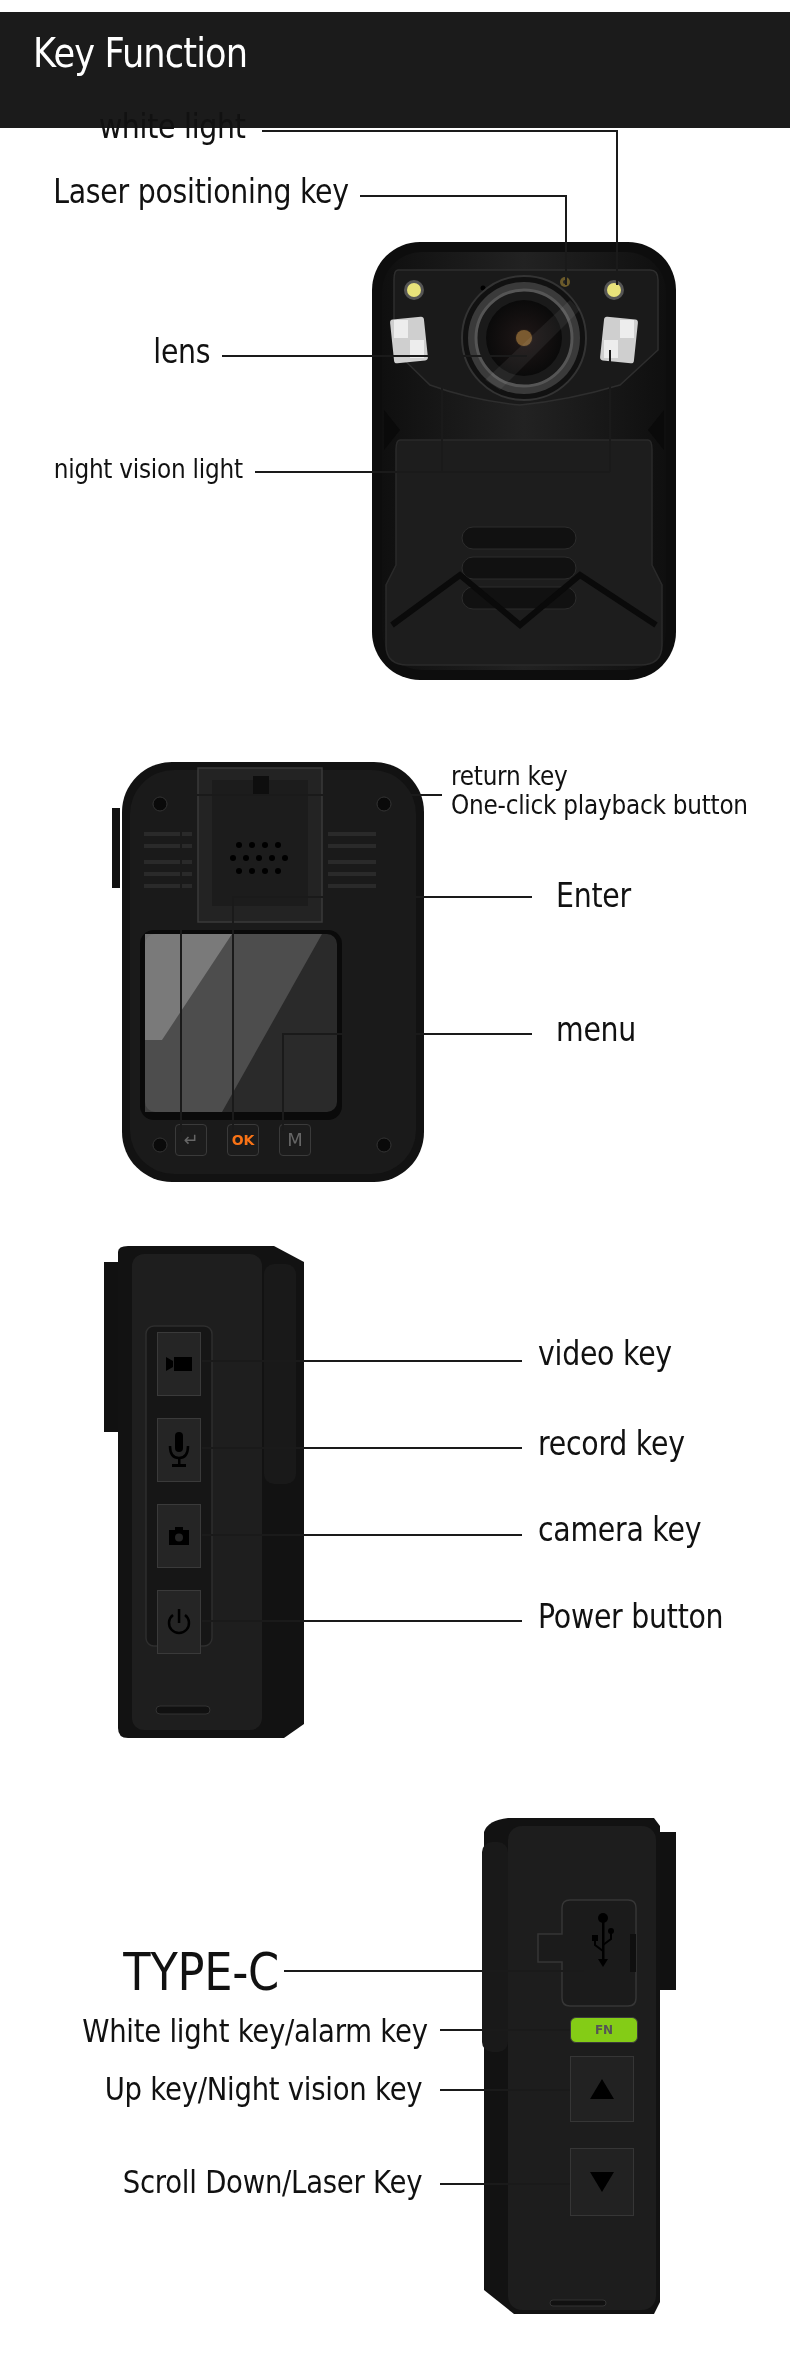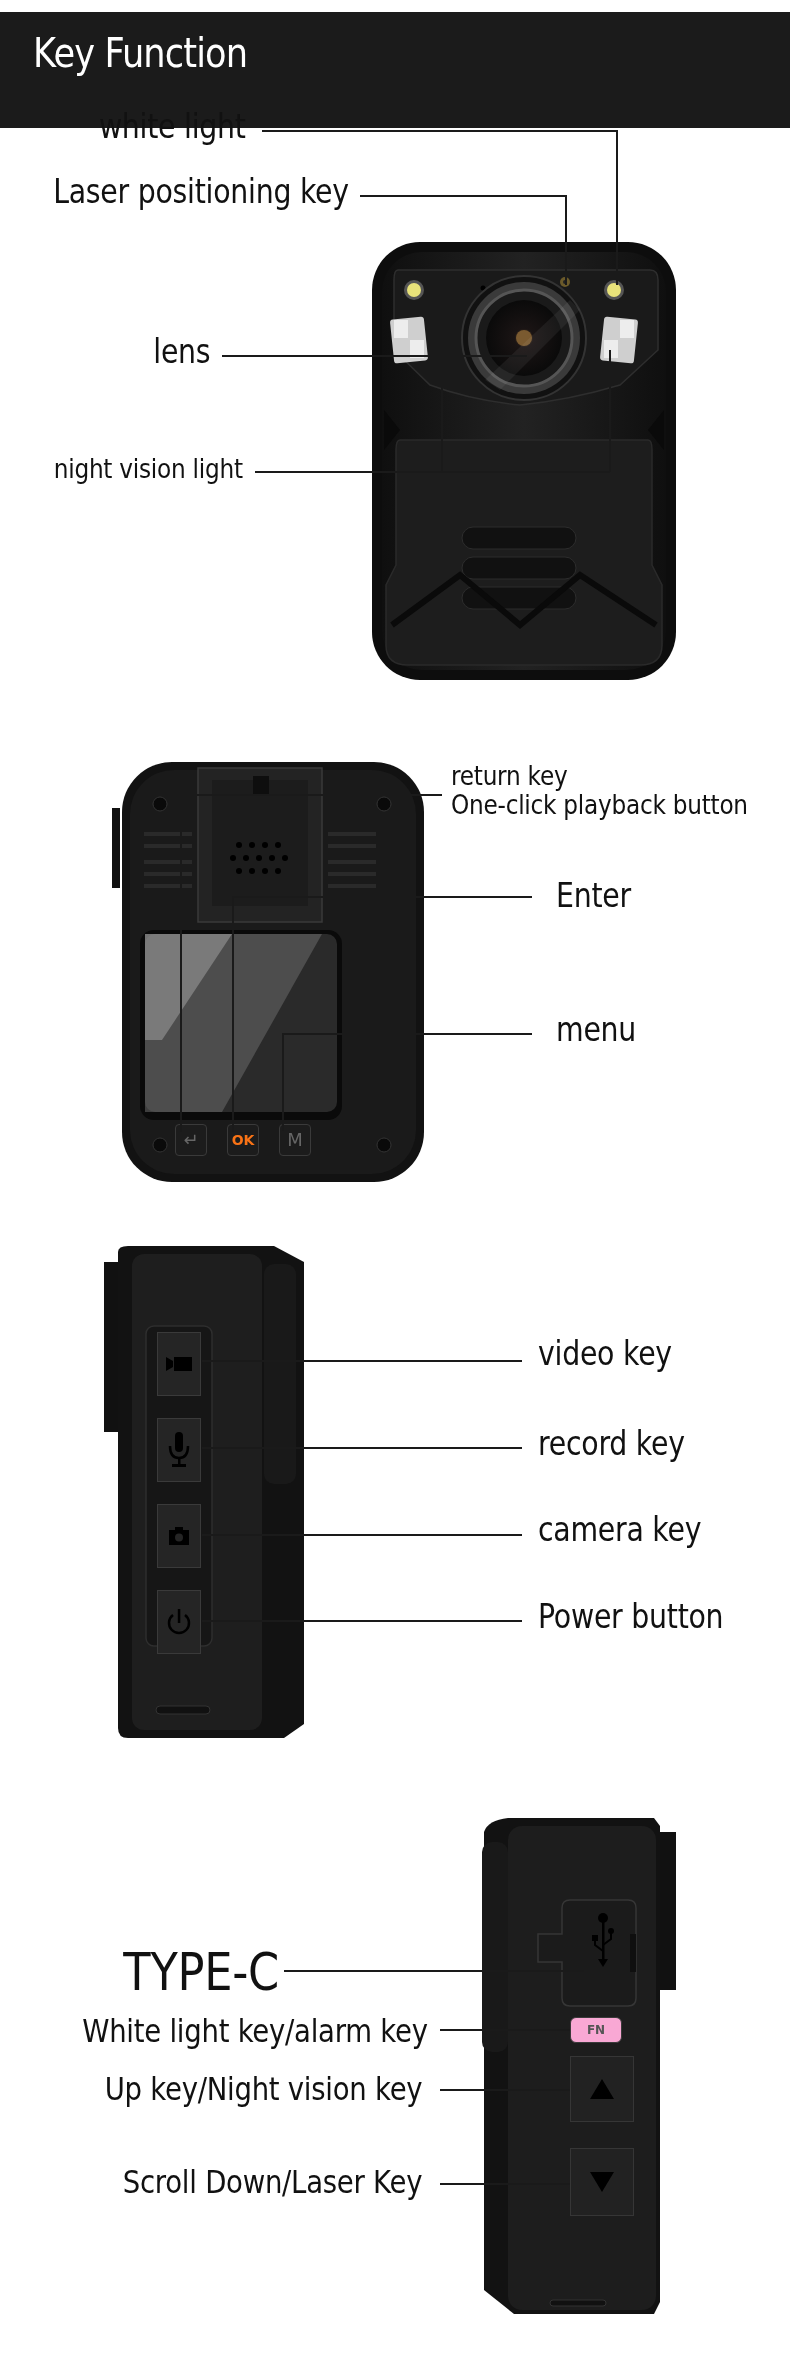--- a/index.html
+++ b/index.html
@@ -227,21 +227,21 @@
   <svg width="26" height="58" viewBox="0 0 26 58">
       <circle cx="13" cy="7" r="5" fill="#000"></circle>
       <rect x="12" y="10" width="2.5" height="38" fill="#000"></rect>
       <path d="M13 40 L5 34 V28" fill="none" stroke="#000" stroke-width="2"></path>
       <rect x="2" y="24" width="6" height="6" fill="#000"></rect>
       <path d="M13 34 L21 28 V22" fill="none" stroke="#000" stroke-width="2"></path>
       <circle cx="21" cy="20" r="3" fill="#000"></circle>
       <path d="M8 48 L13 56 L18 48 Z" fill="#000"></path>
     </svg>
 </div>
-<div style="position:absolute; left:570px; top:2017px; width:52px; height:26px; background:#f9a8d4; border:1.5px solid #3a3a3a; border-radius:6px; color:#555; font-size:12px; font-weight:bold; text-align:center; line-height:24px;">
+<div style="position:absolute; left:570px; top:2017px; width:68px; height:26px; background:#84cc16; border:1.5px solid #3a3a3a; border-radius:6px; color:#555; font-size:12px; font-weight:bold; text-align:center; line-height:24px;">
   <span>FN</span>
 </div>
 <div style="position:absolute; left:570px; top:2056px; width:64px; height:66px; background:#222; border:1.5px solid #363636; display:flex; align-items:center; justify-content:center;">
   <svg width="28" height="24" viewBox="0 0 28 24">
       <path d="M14 2 L26 22 H2 Z" fill="#000"></path>
     </svg>
 </div>
 <div style="position:absolute; left:570px; top:2148px; width:64px; height:68px; background:#222; border:1.5px solid #363636; display:flex; align-items:center; justify-content:center;">
   <svg width="28" height="24" viewBox="0 0 28 24">
       <path d="M2 2 H26 L14 22 Z" fill="#000"></path>

